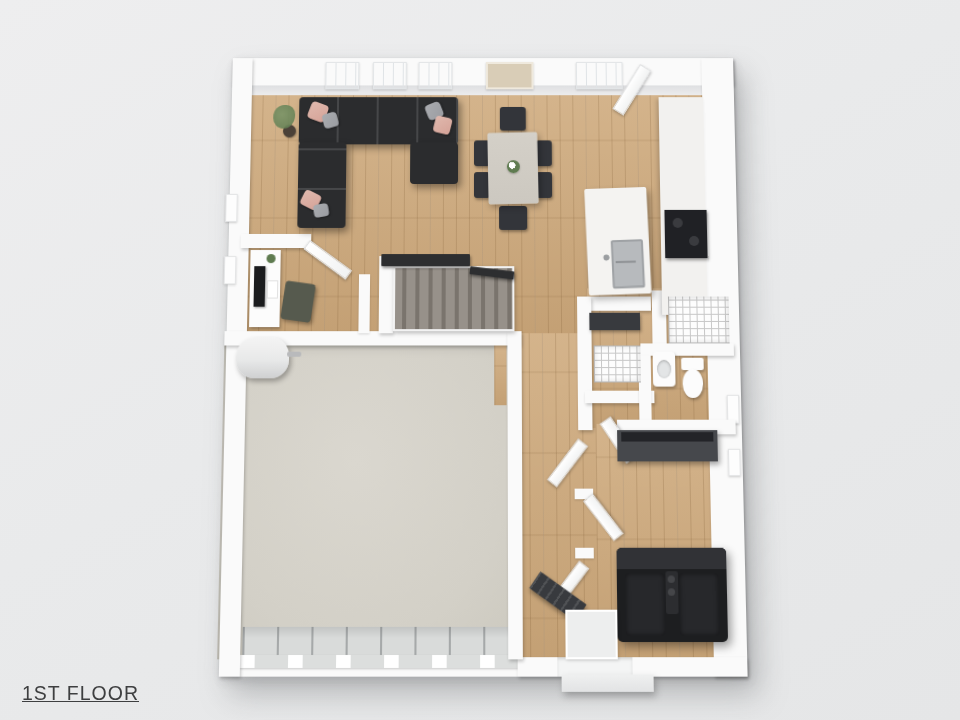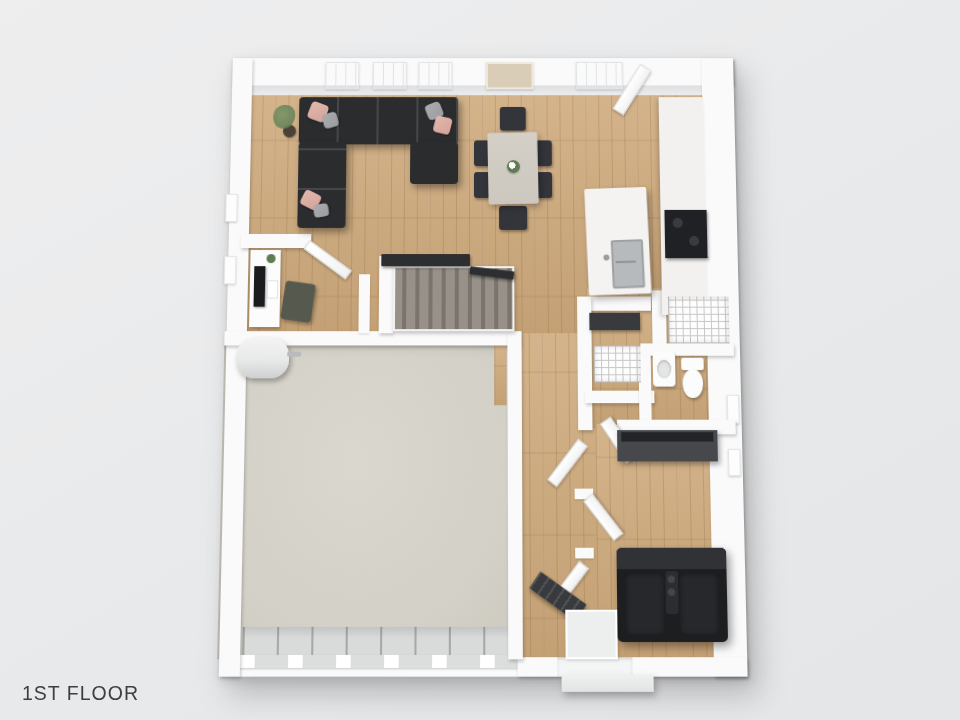--- a/index.html
+++ b/index.html
@@ -213,14 +213,14 @@
     </div>
 
     <div class="abs" style="left:330px;top:530px;width:54px;height:19px;transform:rotate(35deg);background:var(--bench-dark,#383a3e);background-image:repeating-linear-gradient(90deg, rgba(255,255,255,.12) 0 2px, rgba(0,0,0,0) 2px 9px);box-shadow:2px 2px 4px rgba(0,0,0,.4);"></div>
     <div class="abs" style="left:364px;top:552px;width:50px;height:46px;background:var(--entry-mat,#edeeee);box-shadow:inset 0 0 0 2px #ffffff, 1px 1px 3px rgba(0,0,0,.15);"></div>
 
     <div class="abs" style="left:42px;top:292px;width:52px;height:40px;border-radius:18px;background:linear-gradient(180deg,#f4f4f4,var(--heater-white,#e8e9e9) 55%,#cfd0d1);box-shadow:2px 3px 5px rgba(0,0,0,.3);"></div>
     <div class="abs" style="left:92px;top:306px;width:14px;height:5px;background:#b9babc;border-radius:2px;"></div>
 
   </div>
 
-  <div class="abs label" style="left:22px;top:682px;">1ST FLOOR</div>
+  <div class="abs label" style="left:22px;top:682px;text-decoration:underline;">1ST FLOOR</div>
 </div>
 
 </body></html>

